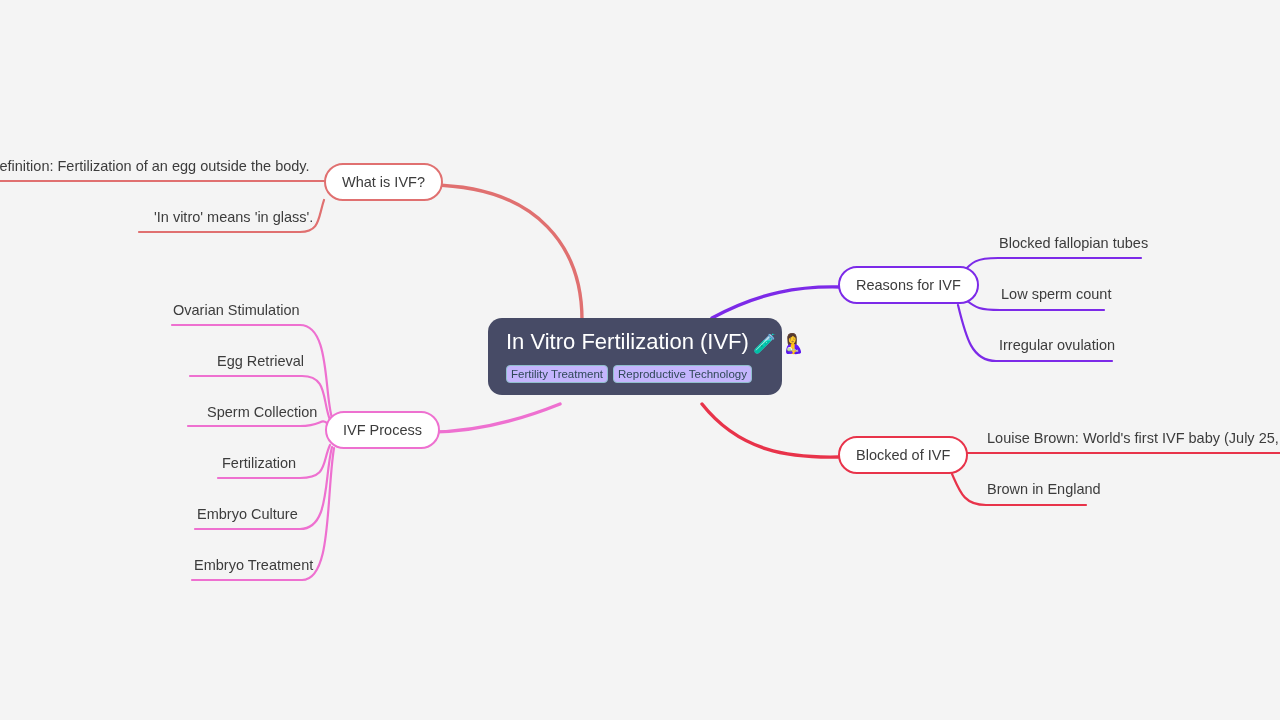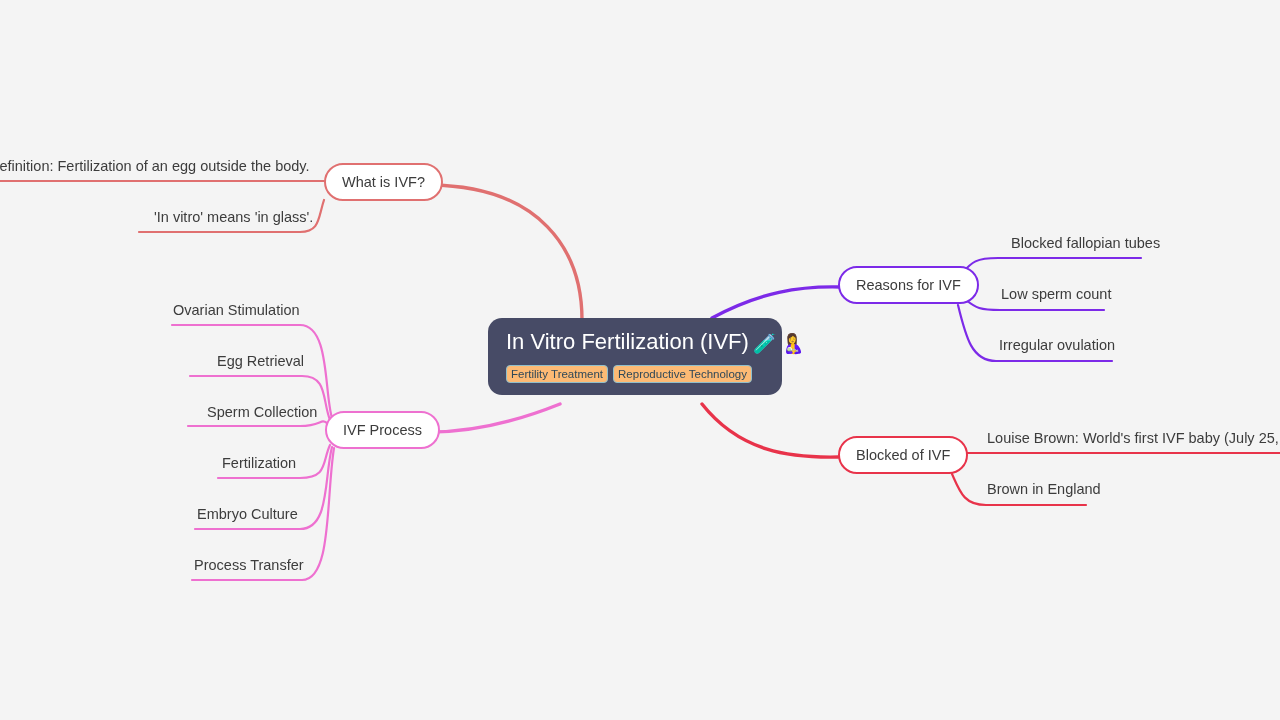--- a/index.html
+++ b/index.html
@@ -51,21 +51,21 @@
     font-size: 19px;
     margin-left: 4px;
     vertical-align: -1px;
   }
   .root-tags {
     margin-top: 7px;
     display: flex;
     gap: 5px;
   }
   .root-tag {
-    background: #fdba74;
+    background: #c4b5fd;
     border: 1px solid #8fbfcc;
     border-radius: 4px;
     color: #2f4858;
     font-size: 11.5px;
     line-height: 14px;
     padding: 1px 4px;
     white-space: nowrap;
   }
 
   
@@ -141,22 +141,22 @@
   <div class="branch-node" style="left:838px; top:436px; border-color:#e8334a;">Blocked of IVF</div>
 
   <div class="leaf" style="left:-11px; top:157px;">Definition: Fertilization of an egg outside the body.</div>
   <div class="leaf" style="left:142px; top:208px;margin-left:12px;">'In vitro' means 'in glass'.</div>
 
   <div class="leaf" style="left:173px; top:301px;">Ovarian Stimulation</div>
   <div class="leaf" style="left:217px; top:352px;">Egg Retrieval</div>
   <div class="leaf" style="left:207px; top:403px;">Sperm Collection</div>
   <div class="leaf" style="left:222px; top:454px;">Fertilization</div>
   <div class="leaf" style="left:197px; top:505px;">Embryo Culture</div>
-  <div class="leaf" style="left:194px; top:556px;">Process Transfer</div>
+  <div class="leaf" style="left:194px; top:556px;">Embryo Treatment</div>
 
-  <div class="leaf" style="left:999px; top:234px;margin-left:12px;">Blocked fallopian tubes</div>
+  <div class="leaf" style="left:999px; top:234px;">Blocked fallopian tubes</div>
   <div class="leaf" style="left:1001px; top:285px;">Low sperm count</div>
   <div class="leaf" style="left:999px; top:336px;">Irregular ovulation</div>
 
   <div class="leaf" style="left:987px; top:429px;">Louise Brown: World's first IVF baby (July 25, 1978)</div>
   <div class="leaf" style="left:987px; top:480px;">Brown in England</div>
 
 </div>
 
 </body></html>

